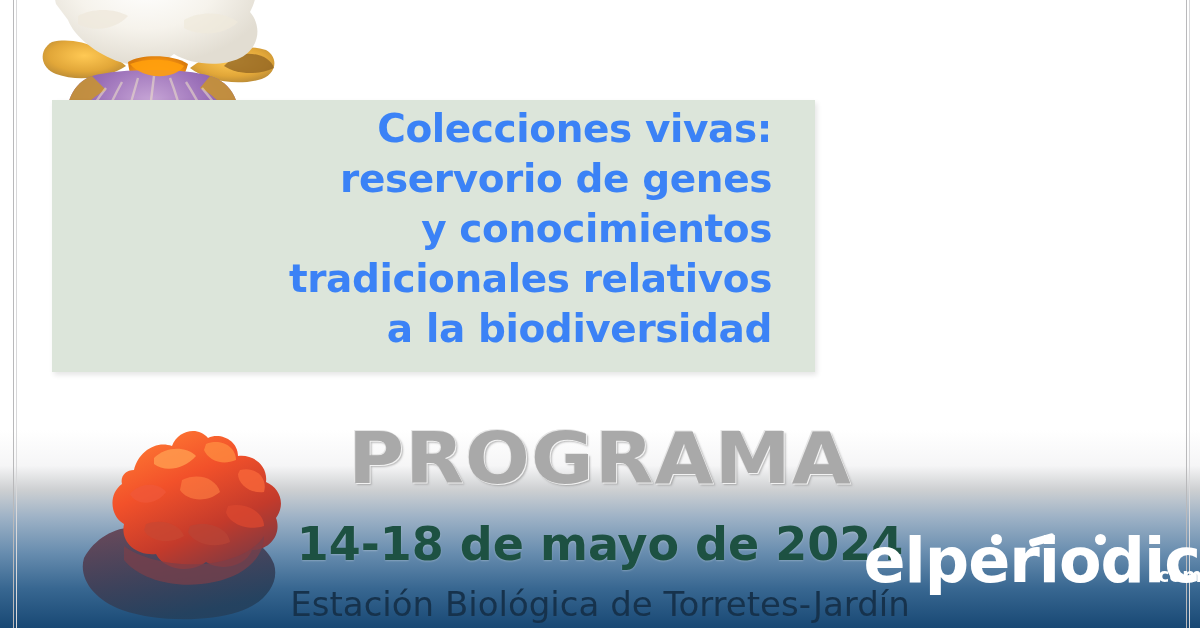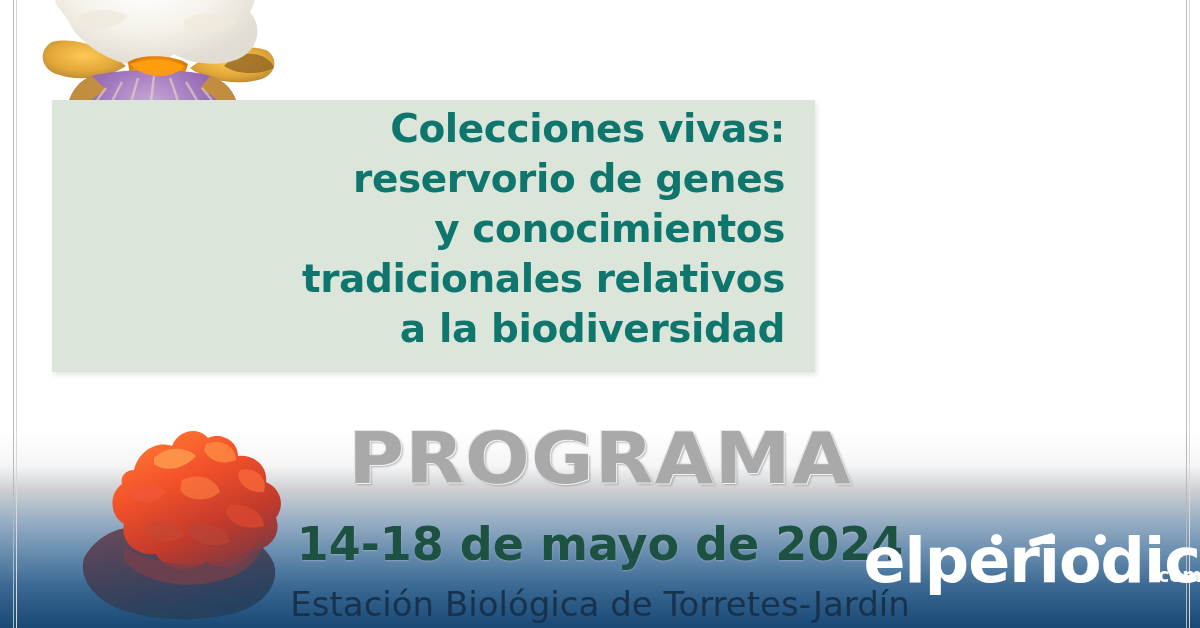--- a/index.html
+++ b/index.html
@@ -63,32 +63,32 @@
     position: absolute;
     left: 52px;
     top: 100px;
     width: 763px;
     height: 272px;
     background: #dce5da;
     box-shadow: 2px 3px 5px rgba(0,0,0,0.10);
   }
   .title-text {
     position: absolute;
-    left: 69px;
+    left: 56px;
     top: 104px;
     width: 740px;
     text-align: right;
     padding-right: 24px;
     box-sizing: border-box;
     font-family: "DejaVu Sans", sans-serif;
     font-weight: 700;
     font-size: 39px;
     line-height: 50px;
     letter-spacing: -0.4px;
-    color: #0f766e;
+    color: #3b82f6;
     white-space: pre-line;
   }
 
   
   .iris {
     position: absolute;
     left: 34px;
     top: -36px;
     width: 248px;
     height: 246px;

